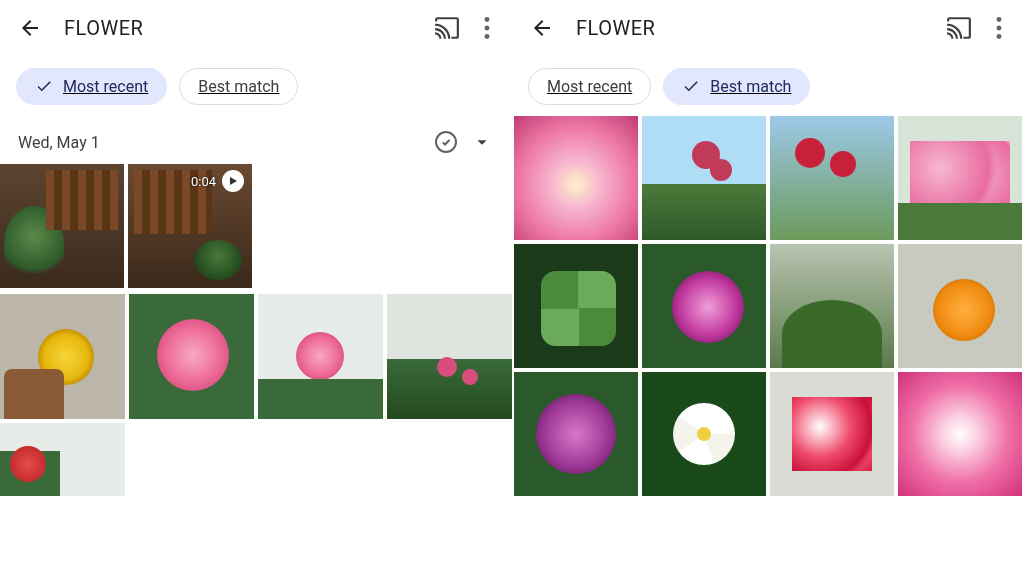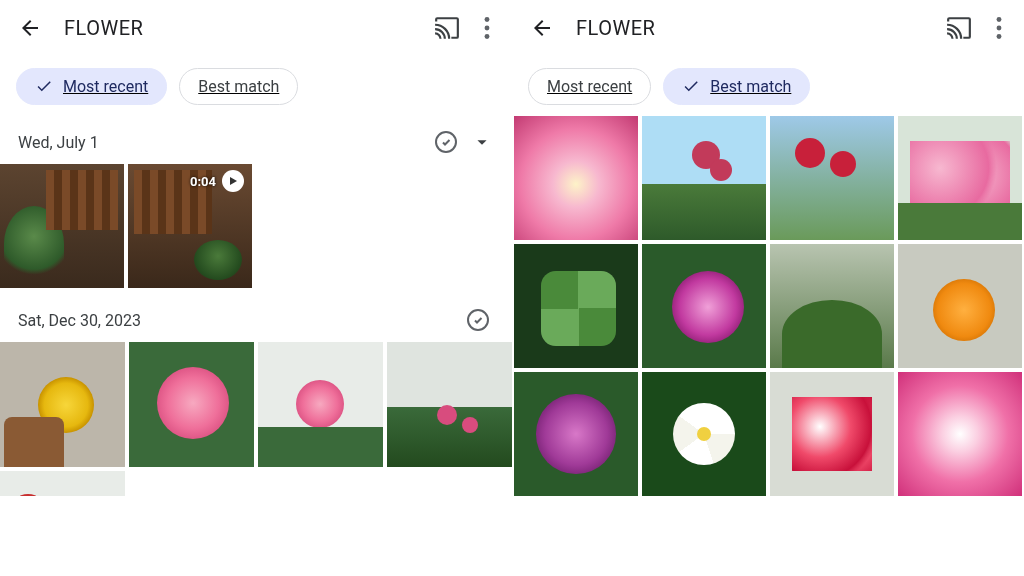--- a/index.html
+++ b/index.html
@@ -158,21 +158,21 @@
           </svg>
       </span>
       <span>Most recent</span>
     </div>
     <div class="chip">
       <span>Best match</span>
     </div>
   </div>
 
   <div class="date-row">
-    <div class="date-label">Wed, July 1</div>
+    <div class="date-label">Wed, May 1</div>
     <div class="circle-check">
       <svg width="24" height="24" viewBox="0 0 24 24">
           <circle cx="12" cy="12" r="10" stroke="#5f6368" stroke-width="2" fill="none"></circle>
           <path d="M9 12.5l2 2 4.5-4.5" stroke="#5f6368" stroke-width="2" fill="none"></path>
         </svg>
     </div>
     <div class="chevron">
       <svg width="22" height="22" viewBox="0 0 24 24">
           <path d="M7 10l5 5 5-5z" fill="#3c4043"></path>
         </svg>
@@ -181,40 +181,31 @@
   <div class="thumbs-row" style="padding-left:0;">
     <div class="thumb fl" style="background:linear-gradient(#7a5a40 0%,#4d3524 70%);">
       <div class="bg" style="background:linear-gradient(180deg,#5c4430 0%,#3a2a1d 100%);"></div>
       <div style="position:absolute;left:4px;bottom:6px;width:60px;height:76px;background:radial-gradient(circle at 50% 40%, #5a8a4a 0%, #2e5a2a 60%, transparent 70%);border-radius:50% 50% 30% 30%;"></div>
       <div style="position:absolute;right:6px;top:6px;width:72px;height:60px;background:repeating-linear-gradient(90deg,#7a4a28 0 8px,#5a3418 8px 16px);"></div>
     </div>
     <div class="thumb fl" style="background:linear-gradient(#6a4a32,#3a281a);">
       <div style="position:absolute;left:6px;top:6px;width:78px;height:64px;background:repeating-linear-gradient(90deg,#7a4a28 0 8px,#5a3418 8px 16px);"></div>
       <div style="position:absolute;right:10px;bottom:8px;width:48px;height:40px;background:radial-gradient(circle at 50% 40%, #4a7a3a 0%, #234a1e 70%, transparent 80%);border-radius:50%;"></div>
       <div class="video-overlay">
-        <span style="text-shadow:0 0 3px #000;font-weight:bold;">0:04</span>
+        <span style="text-shadow:0 0 3px #000;">0:04</span>
         <span class="play-badge">
           <svg width="10" height="10" viewBox="0 0 10 10">
               <path d="M2 1v8l7-4z" fill="#333"></path>
             </svg>
         </span>
       </div>
     </div>
   </div>
 
   <div class="section2">
-    <div class="date-row">
-      <div class="date-label">Sat, Dec 30, 2023</div>
-      <div class="circle-check" style="margin-right:6px;">
-        <svg width="24" height="24" viewBox="0 0 24 24">
-            <circle cx="12" cy="12" r="10" stroke="#5f6368" stroke-width="2" fill="none"></circle>
-            <path d="M9 12.5l2 2 4.5-4.5" stroke="#5f6368" stroke-width="2" fill="none"></path>
-          </svg>
-      </div>
-    </div>
     <div class="thumbs-row row4" style="flex-wrap:wrap;">
       <div class="thumb fl" style="background:#bcb6aa;">
         <div class="center" style="left:30%;top:28%;width:56px;height:56px;background:radial-gradient(circle,#f7d63a 0%,#e6b80f 55%,#c99400 70%);"></div>
         <div style="position:absolute;left:4px;bottom:0;width:60px;height:50px;background:#8a5a34;border-radius:8px 8px 0 0;"></div>
       </div>
       <div class="thumb fl" style="background:#3a6a3a;">
         <div class="center" style="left:22%;top:20%;width:72px;height:72px;background:radial-gradient(circle,#f7a9c0 0%,#ef6f9a 50%,#d84c7e 80%);"></div>
       </div>
       <div class="thumb fl" style="background:#e8ece8;">
         <div class="center" style="left:30%;top:30%;width:48px;height:48px;background:radial-gradient(circle,#f7a9c0 0%,#ef6f9a 50%,#d84c7e 80%);"></div>

